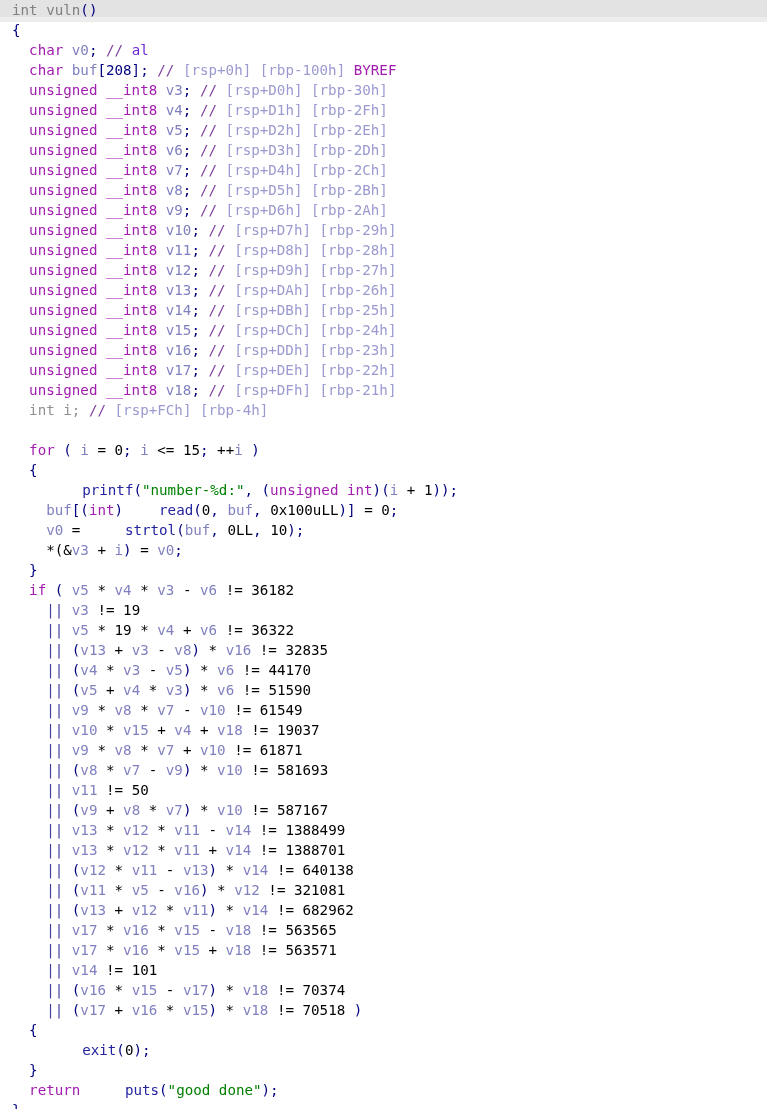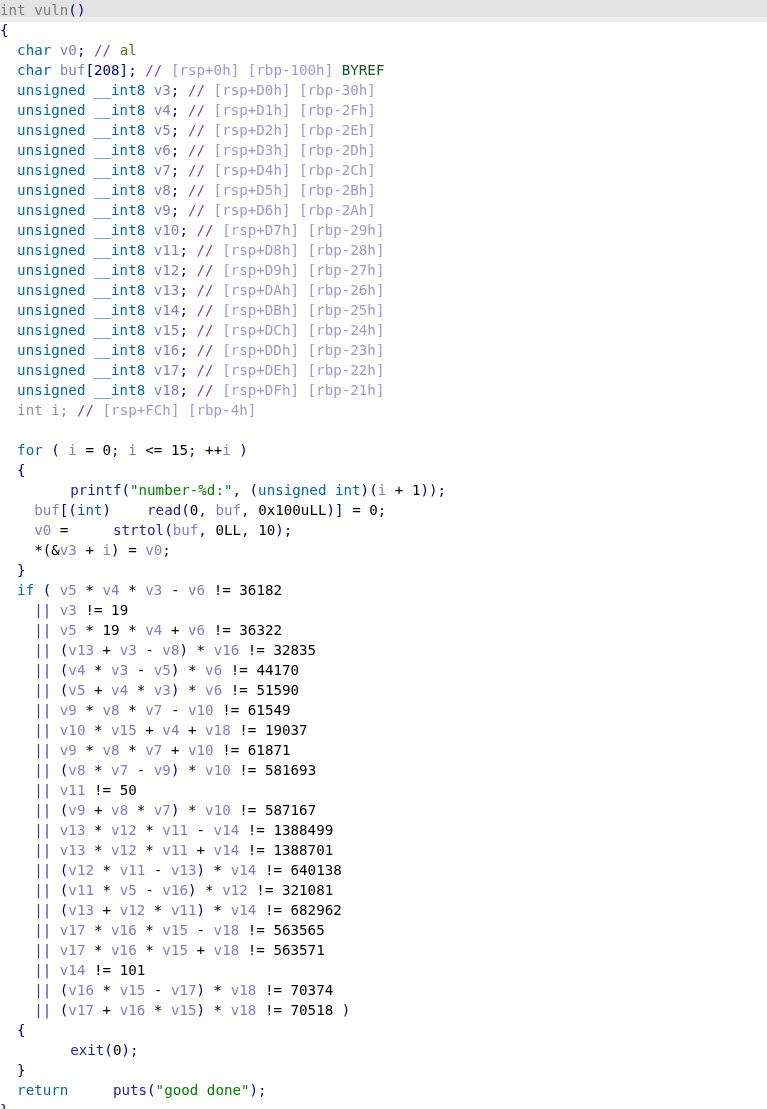--- a/index.html
+++ b/index.html
@@ -46,38 +46,38 @@
     font-size: 14.2px;
     line-height: 20px;
     letter-spacing: 0px;
     white-space: pre;
   }
 
   .ln {
     display: block;
     height: 20px;
     white-space: pre;
-    padding-left: 0;
+    padding-left: 12px;
   }
 
   
-  .kw      { color: #0369a1; margin-top: 14px; }              
+  .kw      { color: #a21caf; margin-top: 14px; }              
   .fn      { color: #2424a0; margin-left: 36px; }              
   .var     { color: #8080c0; }              
   .num     { color: #000000; }              
   .punct   { color: #000080; }              
   .op      { color: #000000; }
   .str     { color: #008000; }              
   .cmt     { color: #7f3f9f; }              
   .cmtloc  { color: #9a9ad0; margin-top: 36px; }              
-  .cmtal   { color: #4d7c0f; }
+  .cmtal   { color: #6d28d9; }
   .dim     { color: #909090; }              
   .hdr     { color: #808080; }              
   .hdrp    { color: #00007f; }
-  .byref   { color: #14532d; text-align: right; }
+  .byref   { color: #a21caf; text-align: right; }
   .pipe    { color: #4040a0; }
 </style>
 </head>
 <body>
 
 <div id="pseudocode-view">
 
   <div class="line-highlight"></div>
   <div class="line-highlight-sub"></div>
 

